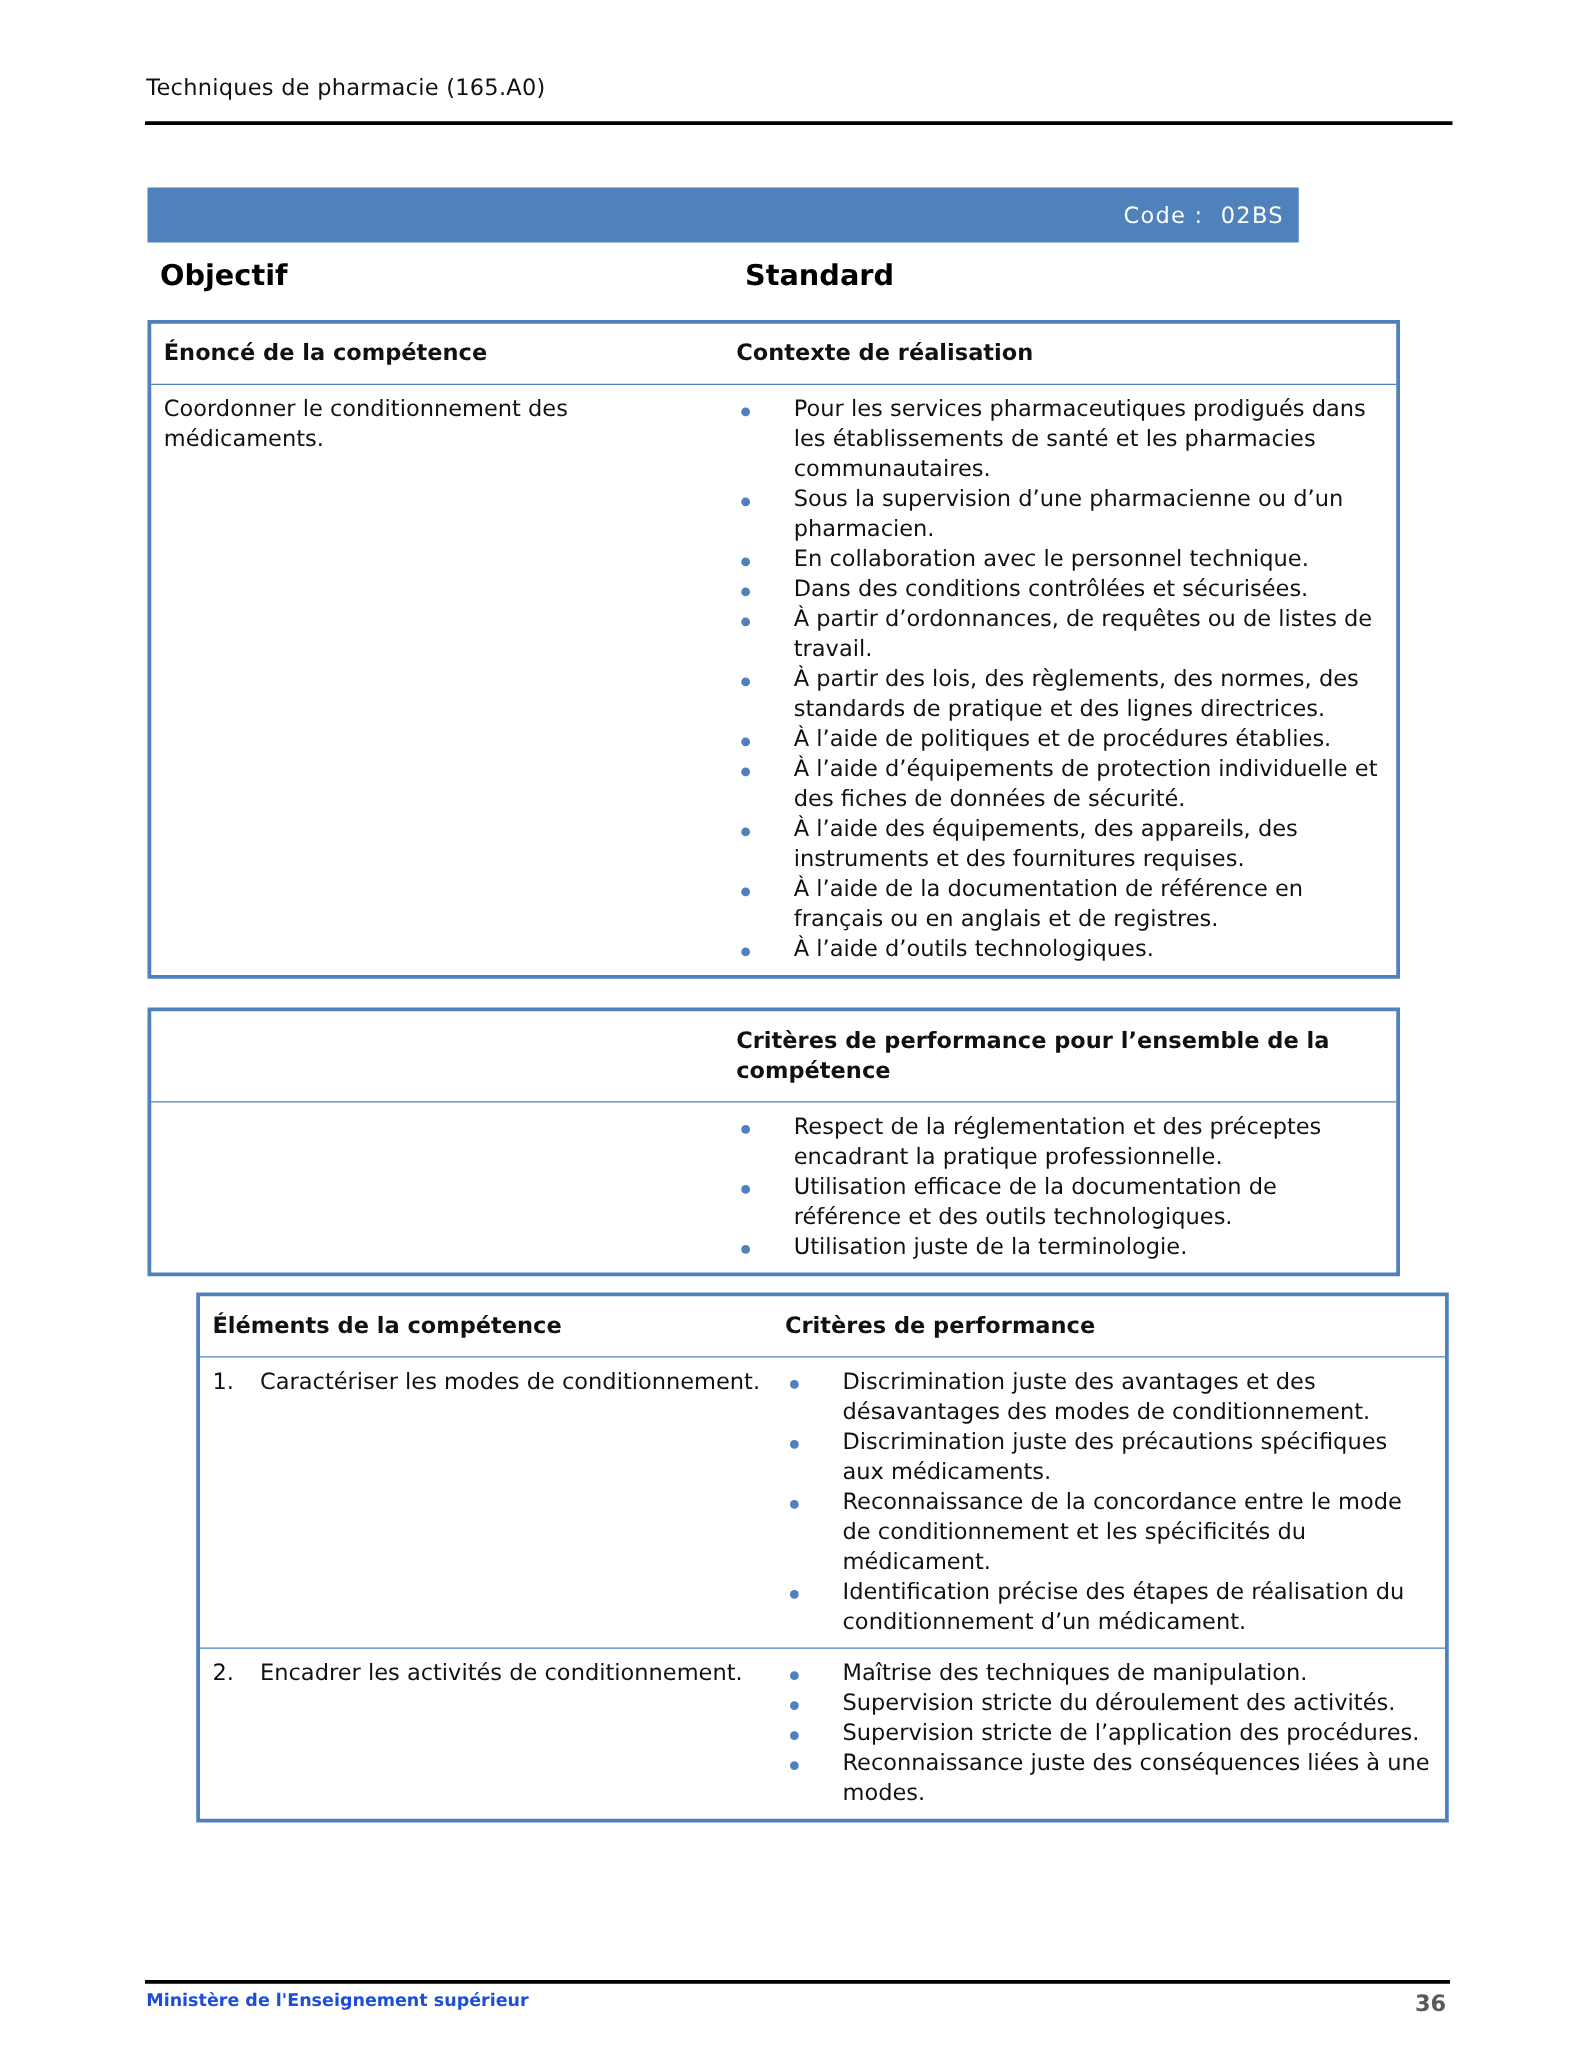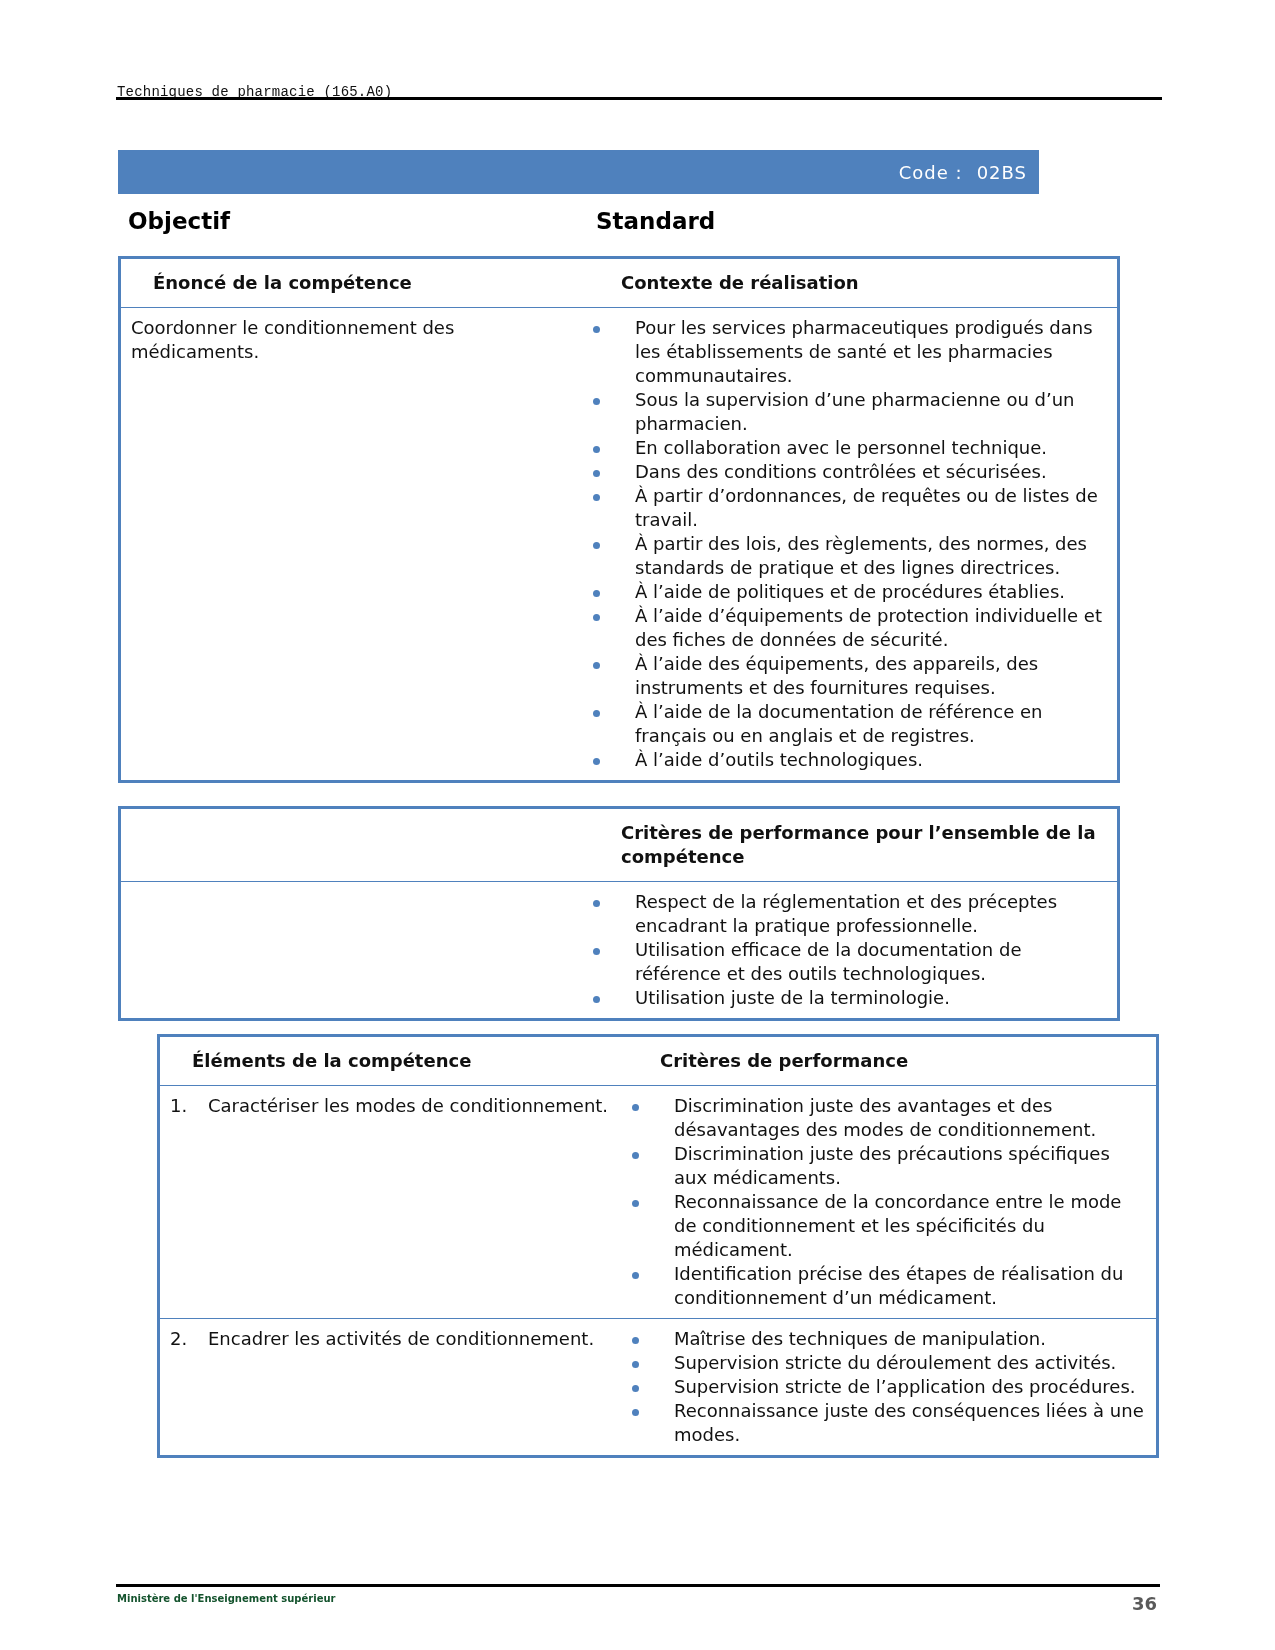--- a/index.html
+++ b/index.html
@@ -1,38 +1,38 @@
 <!DOCTYPE html>
 <html><head>
 <meta charset="utf-8">
 <style>
   html, body { margin:0; padding:0; background:#ffffff; }
   body { width:1275px; height:1650px; position:relative; font-family:"DejaVu Sans", sans-serif; color:#111; overflow:hidden; }
-  .running-head { position:absolute; left:117px; top:84px; font-size:14px; letter-spacing:0.2px;font-family:Liberation Mono, monospace; }
+  .running-head { position:absolute; left:117px; top:60px; font-size:18px; letter-spacing:0.2px; }
   .head-rule { position:absolute; left:116px; top:97px; width:1046px; height:3px; background:#000; }
   .code-bar { position:absolute; left:118px; top:150px; width:921px; height:44px; background:#4f81bd; color:#fff; font-size:18px; display:flex; justify-content:flex-end; align-items:center; padding-right:12px; box-sizing:border-box; letter-spacing:1px; }
   .code-bar .lbl { margin-right:14px; }
   .section-titles { position:absolute; left:118px; top:208px; width:1002px; display:flex; }
   .section-titles div { color:#000000; font-weight:bold; font-size:23px; }
   .section-titles .t1 { width:468px; padding-left:10px; }
   .section-titles .t2 { padding-left:0; }
   .tbl { position:absolute; left:118px; width:1002px; border:3px solid #4f81bd; box-sizing:border-box; }
   .row { display:flex; border-top:1.5px solid #4f81bd; }
   .row:first-child { border-top:none; }
   .col1 { width:468px; padding:8px 10px; box-sizing:border-box; font-size:18px; line-height:24px; }
   .col2 { flex:1; padding:8px 10px 8px 0; box-sizing:border-box; font-size:18px; line-height:24px; }
   .hdr { font-weight:bold; font-size:18px; }
-  .hdr .col1, .hdr .col2 { padding-top:12px; padding-bottom:12px;padding-left:32px; }
+  .hdr .col1, .hdr .col2 { padding-top:12px; padding-bottom:12px; }
   ul.b { list-style:none; margin:0; padding:0; }
   ul.b li { position:relative; padding-left:46px; }
   ul.b li::before { content:""; position:absolute; left:4px; top:10px; width:7px; height:7px; border-radius:50%; background:#4f81bd; }
   .num { display:flex; }
   .num .n { width:38px; flex:none; }
   .foot-rule { position:absolute; left:116px; top:1584px; width:1044px; height:3px; background:#000; }
-  .foot-left { position:absolute; left:117px; top:1593px; font-size:10px; font-weight:bold; color:#14532d; }
+  .foot-left { position:absolute; left:117px; top:1593px; font-size:14px; font-weight:bold; color:#1d4ed8; }
   .foot-right { position:absolute; right:118px; top:1593px; font-size:18px; font-weight:bold; color:#595959; }
 </style>
 </head>
 <body>
 
 <div class="running-head">Techniques de pharmacie (165.A0)</div>
 <div class="head-rule"></div>
 
 <div class="code-bar">
   <span class="lbl">Code :</span>

